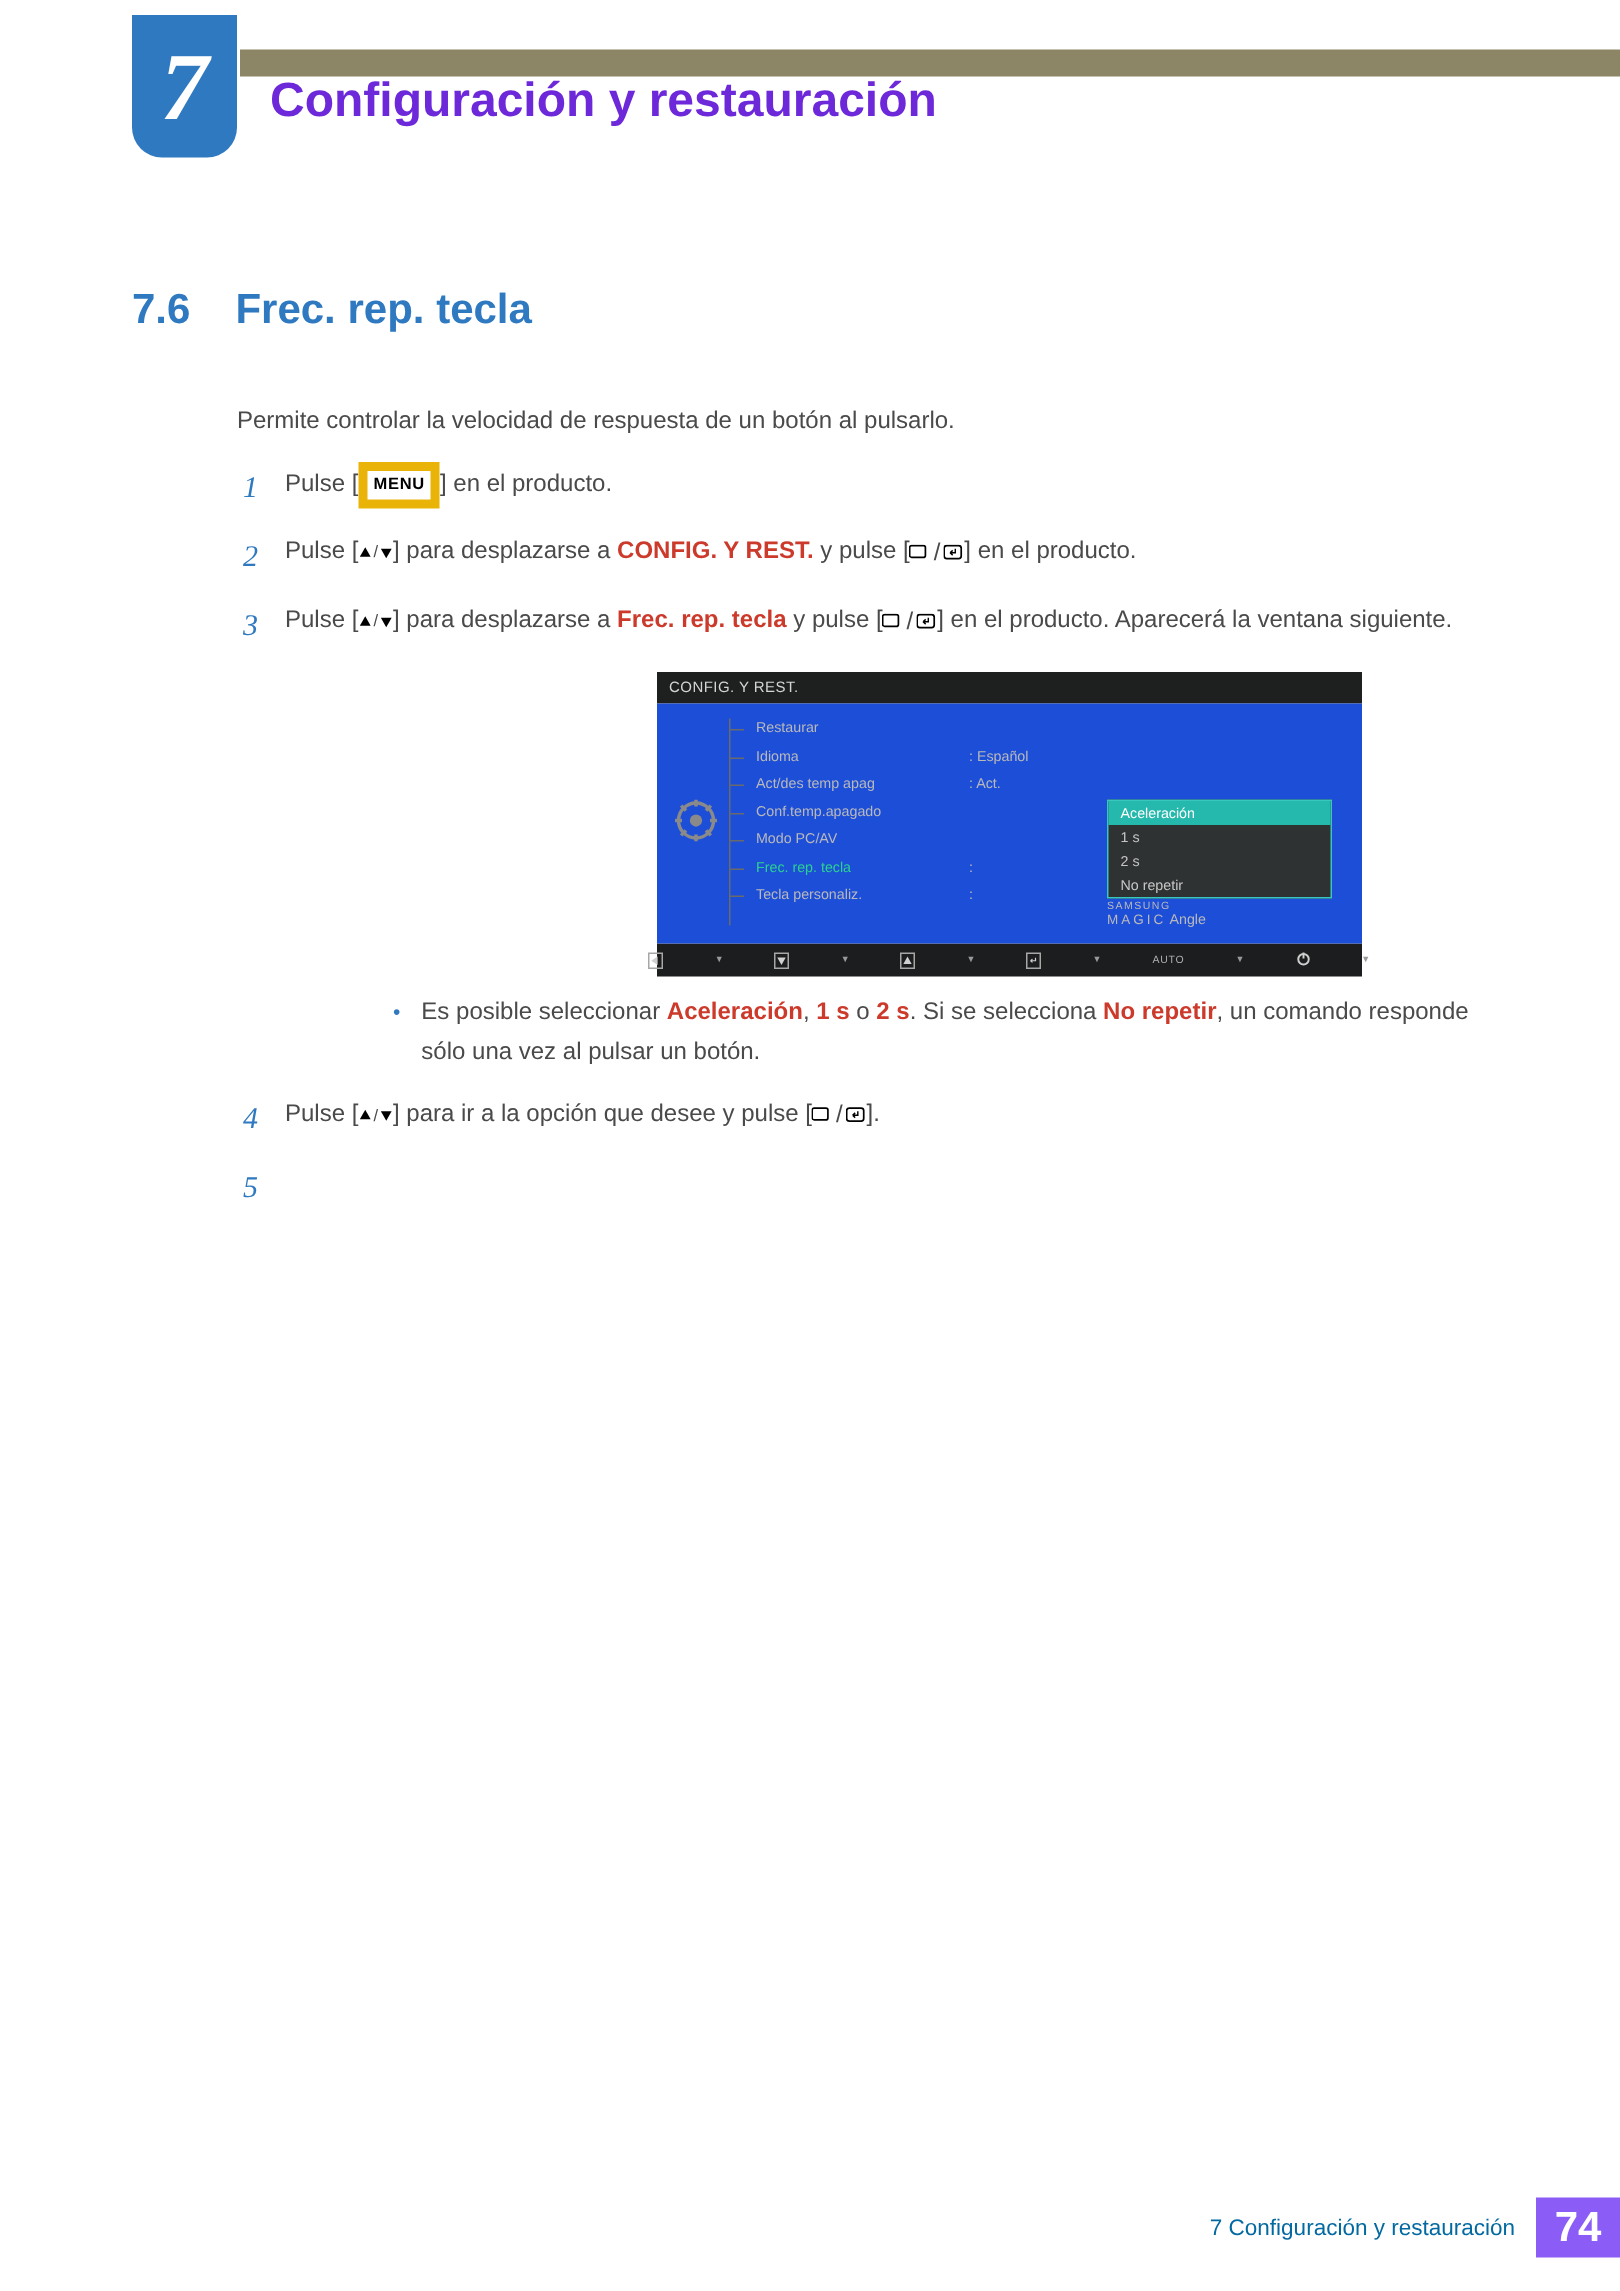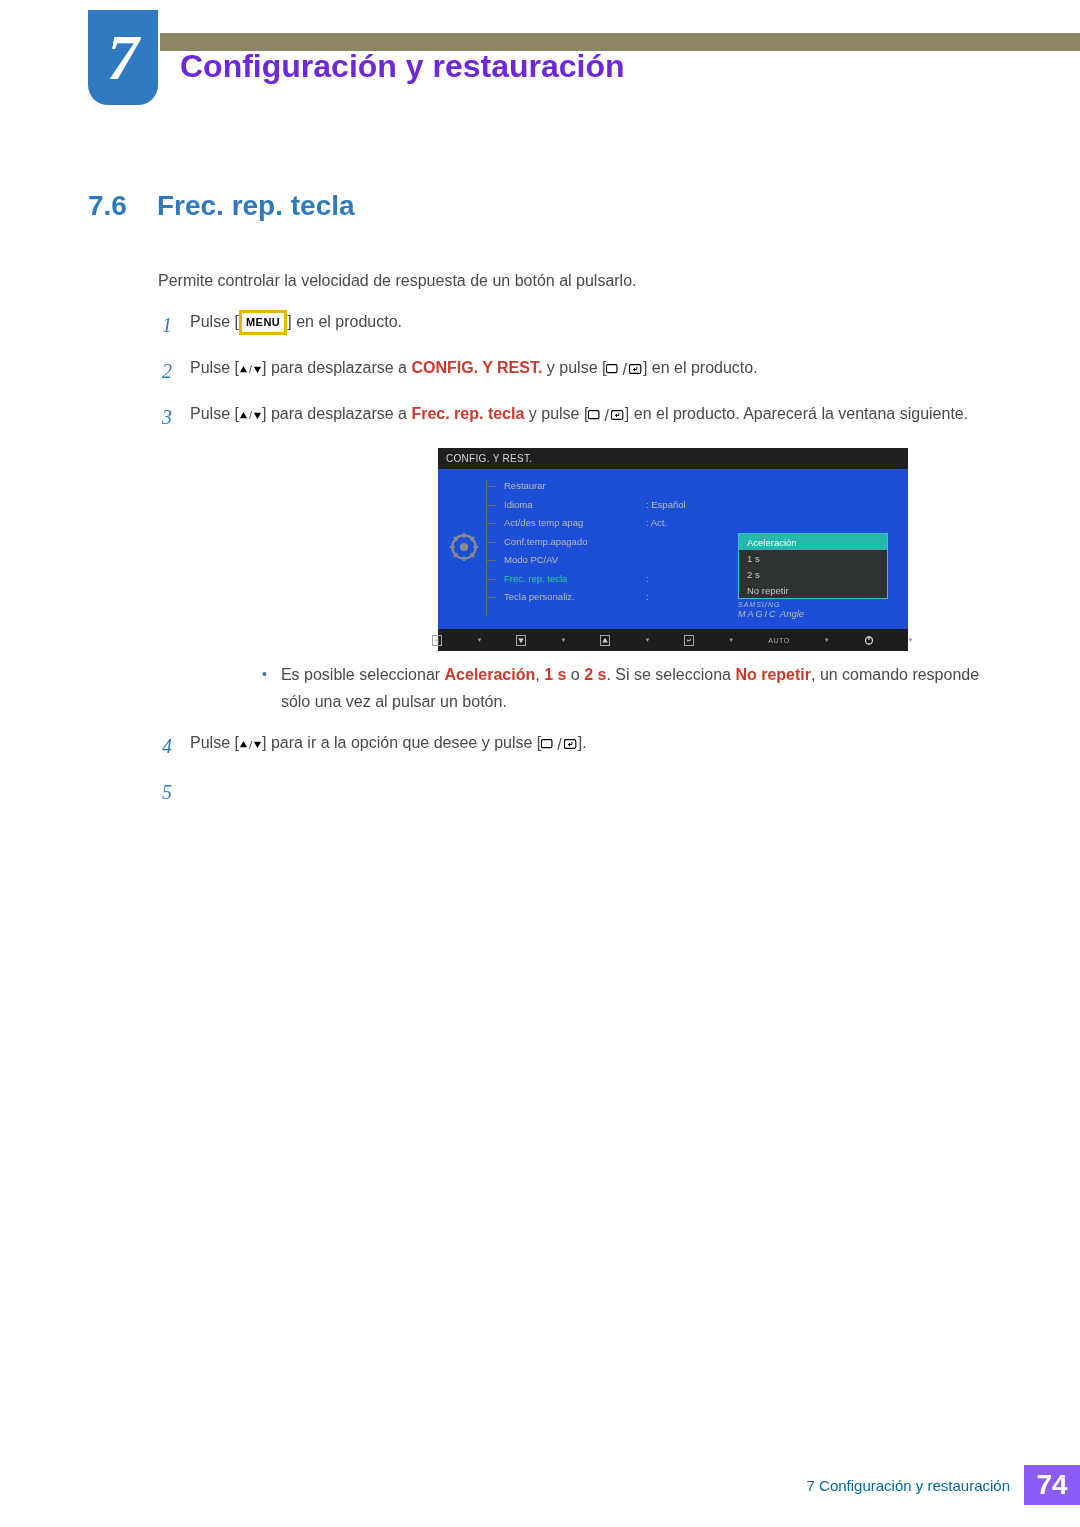--- a/index.html
+++ b/index.html
@@ -93,21 +93,21 @@
     font-size: 20px;
     font-style: italic;
     font-family: Georgia, serif;
     width: 14px;
     flex-shrink: 0;
     text-align: right;
   }
   .step-text { flex: 1; }
   .menu-btn {
     display: inline-block;
-    border: 3px solid #eab308;
+    border: 6px solid #eab308;
     background: #fff;
     color: #000;
     font-weight: bold;
     font-size: 11px;
     padding: 0 4px;
     vertical-align: 1px;
     letter-spacing: 0.5px;
   }
   .arrow-btn {
     display: inline-flex;
@@ -216,21 +216,20 @@
   .osd-dropdown .dd-sel {
     background: #25b8ac;
     color: #fff;
   }
   .osd-magic {
     position: absolute;
     bottom: 10px;
     left: 300px;
     color: #b9b9b9;
     font-size: 9.5px;
-    font-style: italic;
   }
   .osd-magic .sm { font-size: 7px; letter-spacing: 1px; display: block; line-height: 0.9; }
   .osd-magic .mg { letter-spacing: 2px; font-size: 9px; }
   .osd-footer {
     background: #1c1d1e;
     height: 22px;
     display: flex;
     align-items: center;
     justify-content: center;
     gap: 34px;

